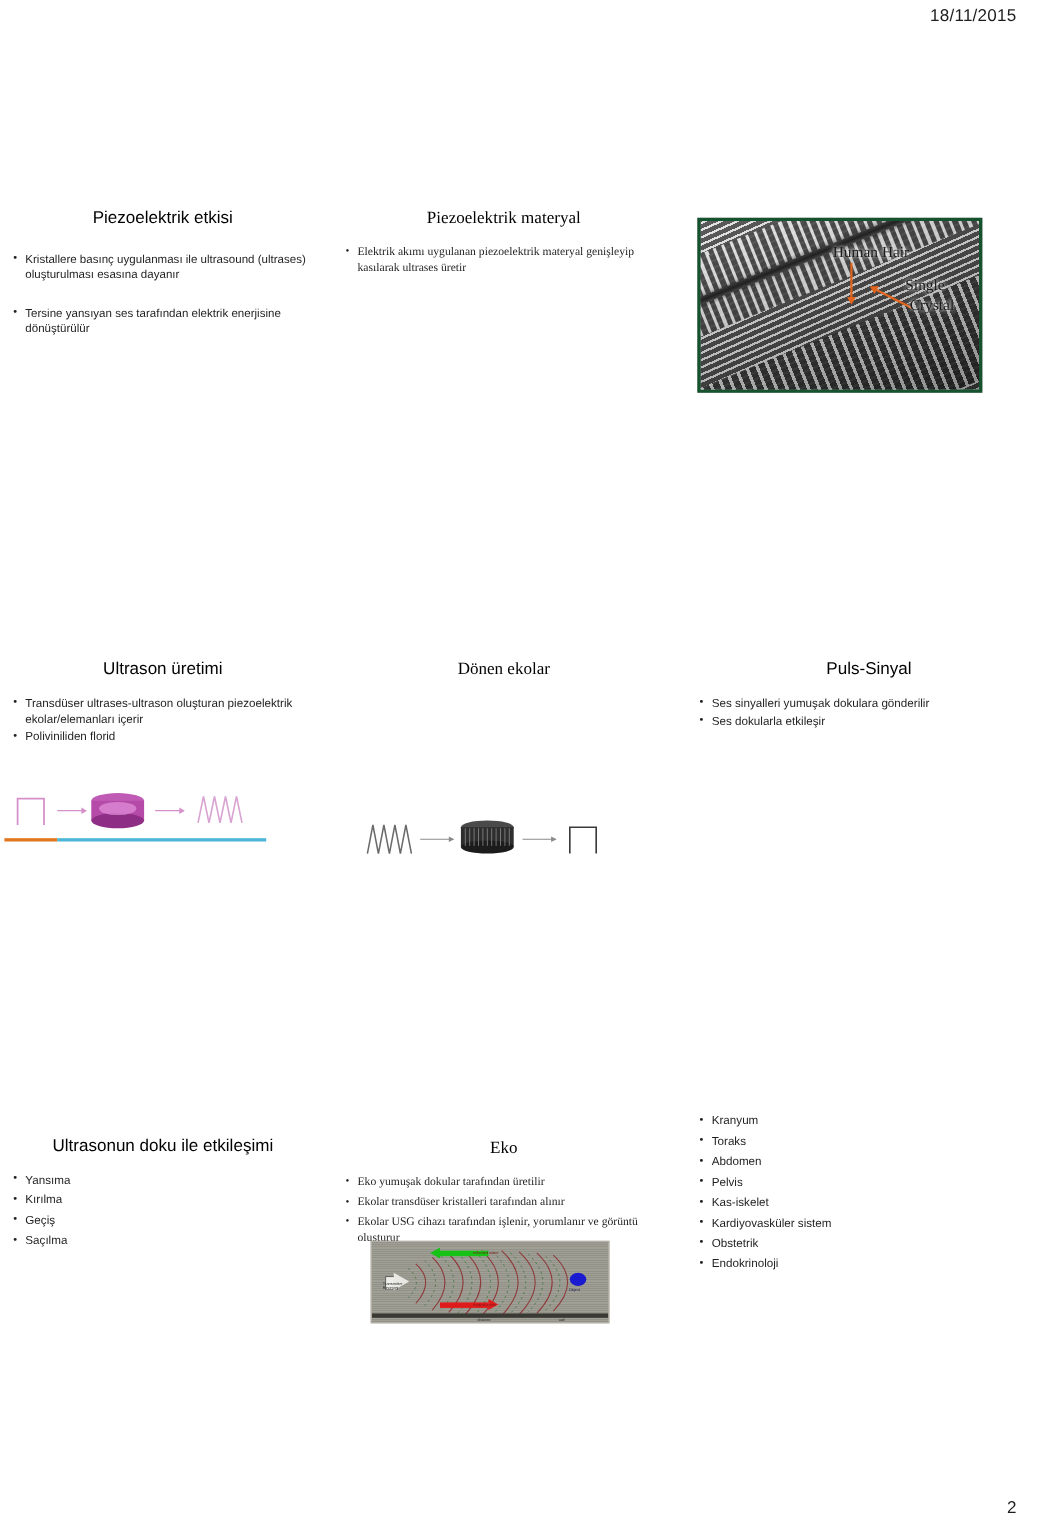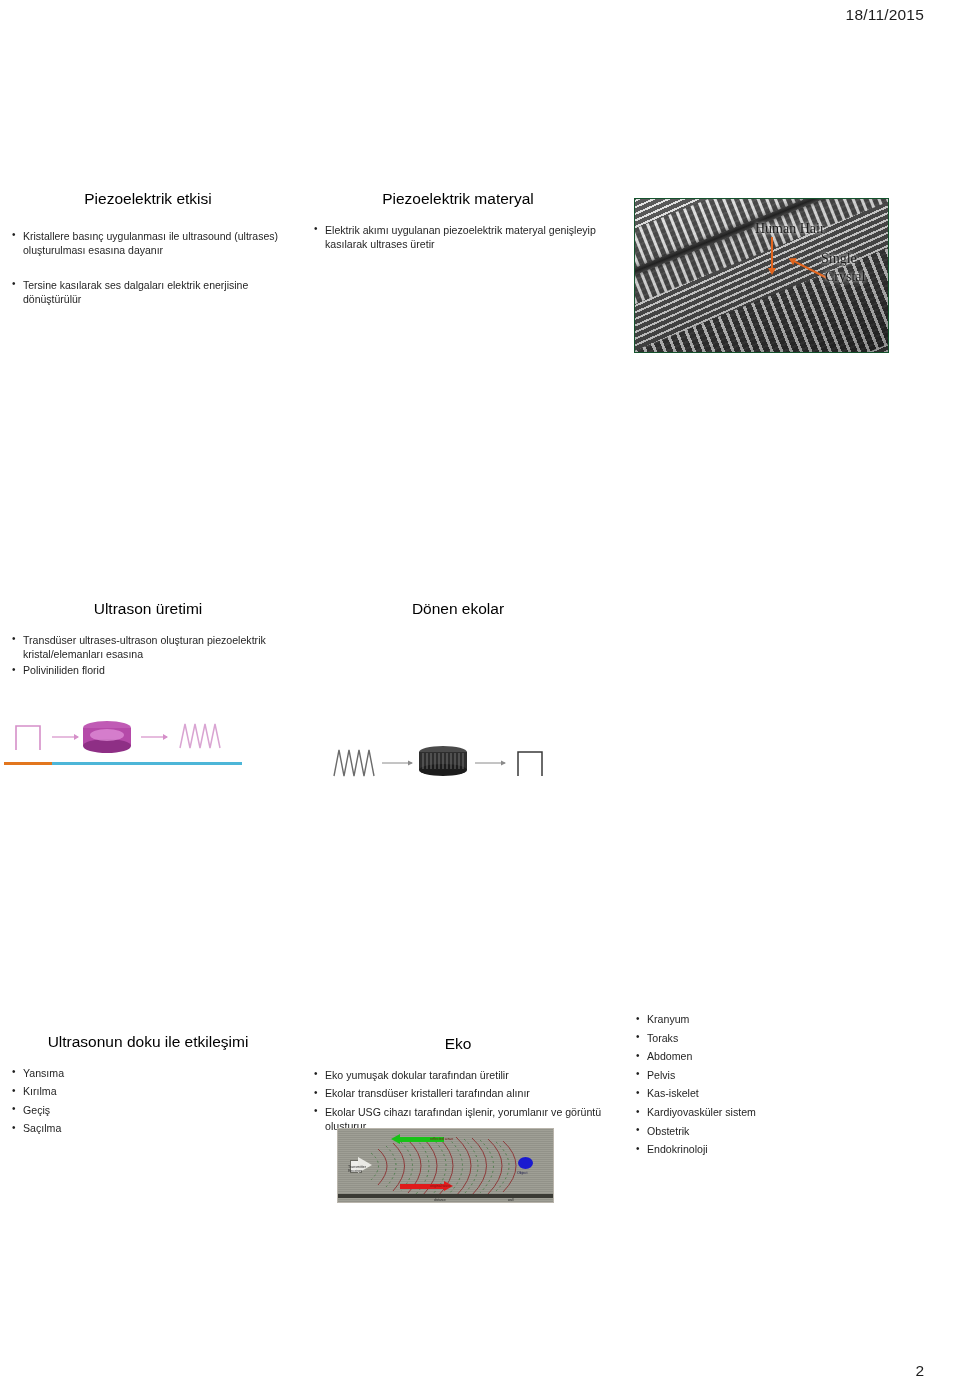--- a/index.html
+++ b/index.html
@@ -44,21 +44,21 @@
   }
   .row-1 { top: 190px; }
   .row-2 { top: 600px; }
   .row-3 { top: 1012px; align-items: center; }
 
   .slide {
     position: relative;
     box-sizing: border-box;
   }
   .col-a { width: 300px; padding: 0 14px 0 10px; }
-  .col-b { width: 320px; padding: 0 16px 0 12px; }
+  .col-b { width: 320px; padding: 0 16px 0 12px; font-family: Liberation Serif, serif; }
   .col-c { width: 340px; padding: 0 14px 0 14px; }
 
   .slide-title {
     color: #000000;
     font-size: 15.5px;
     font-weight: 400;
     text-align: center;
     margin: 0 0 14px 0;
     line-height: 1.2;
     white-space: nowrap;
@@ -111,21 +111,21 @@
   .s1-body { margin-top: 2px; }
   .s1-body > ul.bullets > li { font-size: 10.5px; }
 
   
   .hair-figure {
     position: absolute;
     left: 634px;
     top: 198px;
     width: 253px;
     height: 153px;
-    border: 1px solid #14532d;
+    border: 3px solid #14532d;
     background: #8d8d8d;
     overflow: hidden;
   }
   .hair-figure .stripes {
     position: absolute;
     inset: 0;
     background:
       repeating-linear-gradient(-24deg,
         rgba(255,255,255,0.88) 0px, rgba(255,255,255,0.88) 2px,
         rgba(40,40,40,0.85) 2px, rgba(40,40,40,0.85) 6px);
@@ -324,21 +324,21 @@
 
   <div class="doc-date">18/11/2015</div>
 
   <div class="slide-row row-1">
 
     <div class="slide col-a">
       <h2 class="slide-title">Piezoelektrik etkisi</h2>
       <div class="s1-body">
         <ul class="bullets compact">
           <li>Kristallere basınç uygulanması ile ultrasound (ultrases) oluşturulması esasına dayanır</li>
-          <li>Tersine kasılarak ses dalgaları elektrik enerjisine dönüştürülür</li>
+          <li>Tersine yansıyan ses tarafından elektrik enerjisine dönüştürülür</li>
         </ul>
       </div>
     </div>
 
     <div class="slide col-b">
       <h2 class="slide-title">Piezoelektrik materyal</h2>
       <ul class="bullets">
         <li>Elektrik akımı uygulanan piezoelektrik materyal genişleyip kasılarak ultrases üretir</li>
       </ul>
     </div>
@@ -357,29 +357,36 @@
     <div class="fig-label human-hair">Human Hair</div>
     <div class="fig-label single">Single</div>
     <div class="fig-label crystal">Crystal</div>
   </div>
 
   <div class="slide-row row-2">
 
     <div class="slide col-a">
       <h2 class="slide-title">Ultrason üretimi</h2>
       <ul class="bullets">
-        <li>Transdüser ultrases-ultrason oluşturan piezoelektrik kristal/elemanları esasına</li>
+        <li>Transdüser ultrases-ultrason oluşturan piezoelektrik ekolar/elemanları içerir</li>
         <li>Poliviniliden florid</li>
       </ul>
     </div>
 
     <div class="slide col-b">
       <h2 class="slide-title">Dönen ekolar</h2>
     </div>
 
+    <div class="slide col-c">
+      <h2 class="slide-title">Puls-Sinyal</h2>
+      <ul class="bullets">
+        <li>Ses sinyalleri yumuşak dokulara gönderilir</li>
+        <li>Ses dokularla etkileşir</li>
+      </ul>
+    </div>
   </div>
 
   <div class="diagram diag-forward">
     <svg width="240" height="62" viewBox="0 0 240 62" xmlns="http://www.w3.org/2000/svg">
       <g fill="none" stroke="#d58fc9" stroke-width="1.6">
         <path d="M8 44 L8 20 L32 20 L32 44"></path>
       </g>
       <g stroke="#d58fc9" stroke-width="1.2" fill="none">
         <path d="M44 31 L70 31"></path>
         <path d="M66 28 L71 31 L66 34" fill="#d58fc9" stroke="none"></path>

